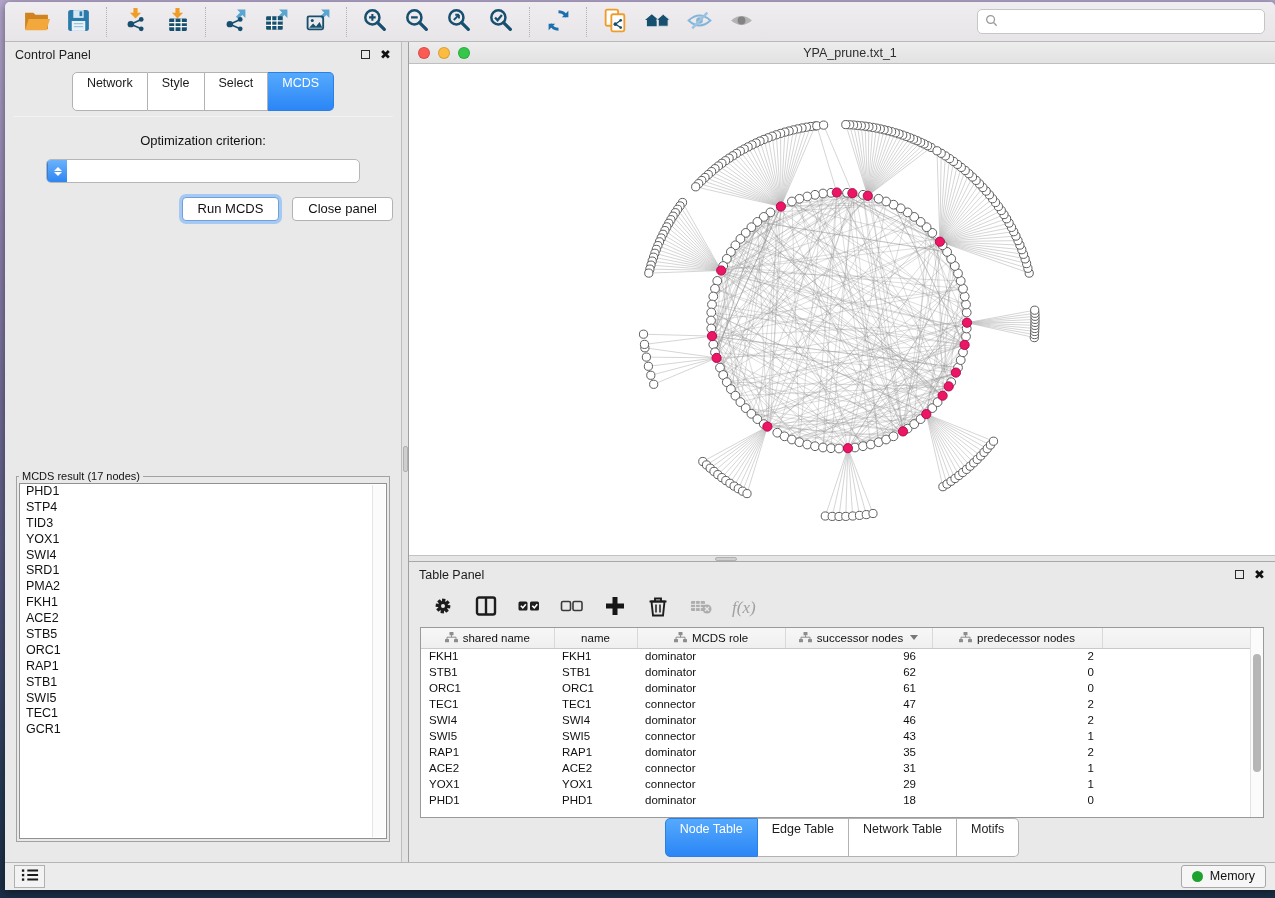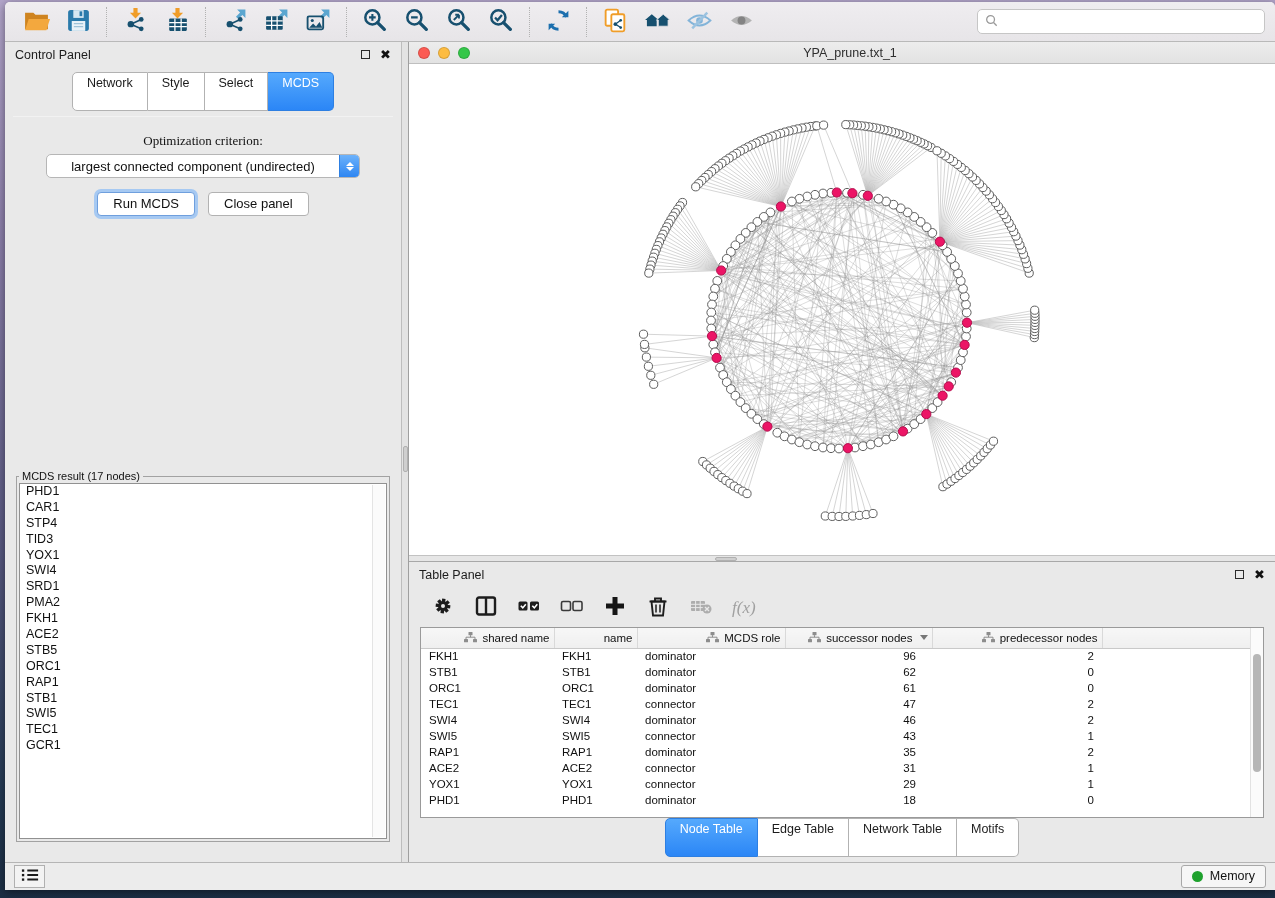--- a/index.html
+++ b/index.html
@@ -42,34 +42,34 @@
   .cp-tabs { display:flex; justify-content:center; margin:5px 0 1px; }
   .seg {
     font-size:12.5px; padding:3px 14px 20px; background:#fff; border:1px solid #b2b2b2; border-left:none;
     color:#1c1c1c; cursor:default; line-height:14px;
   }
   .seg:first-child { border-left:1px solid #b2b2b2; border-radius:5px 0 0 5px; }
   .seg:last-child { border-radius:0 5px 5px 0; }
   .seg.active { background:linear-gradient(#55a9fd,#2b86f6); border-color:#2d7fe2; color:#fff; }
   .cp-inner { flex:1; margin:4px 8px 0; border-top:1px solid #f2f2f2; display:flex; flex-direction:column; min-height:0; }
   .cp-body { padding-top:16px; text-align:center; }
-  .opt-label { font-size:13px; color:#111; margin-bottom:5px;font-family:Liberation Serif, serif; }
+  .opt-label { font-size:13px; color:#111; margin-bottom:11px; }
   .combo {
     margin:0 auto; width:314px; height:24px; background:#fff; border:1px solid #b6b6b6;
     border-radius:5px; display:flex; align-items:stretch; overflow:hidden;
   }
   .combo-text { flex:1; font-size:13px; color:#111; display:flex; align-items:center; justify-content:center; }
   .combo-stepper {
     width:20px; background:linear-gradient(#6cb2fb,#2e86f2); display:flex; flex-direction:column;
     align-items:center; justify-content:center; gap:1px; border-left:1px solid #2d7fe2;
   }
   .combo-stepper i { width:0; height:0; border-left:4px solid transparent; border-right:4px solid transparent; }
   .combo-stepper .up { border-bottom:4.5px solid #fff; }
   .combo-stepper .down { border-top:4.5px solid #fff; }
-  .btn-row { margin-top:14px; display:flex; justify-content:center; gap:13px; }
+  .btn-row { margin-top:14px; display:flex; justify-content:flex-end; gap:13px; }
   .mac-btn { font-size:13px; color:#111; padding:3px 15px 4px; background:#fff; border:1px solid #b2b2b2; border-radius:4px; cursor:default; }
   .mac-btn.focused { box-shadow:0 0 0 3px #a6c9f2; border-color:#6f9fdd; }
   fieldset.mcds-box {
     margin:auto 3px 20px; padding:1px 2px 2px; height:372px; flex:0 0 auto;
     border:1px solid #a2a2a2; display:flex; flex-direction:column; min-height:0; background:transparent;
   }
   fieldset.mcds-box legend { font-size:11px; color:#111; padding:0 3px; }
   .result-list { position:relative; flex:1; background:#fff; border:1px solid #919191; overflow:hidden; font-size:12.5px; color:#111; }
   .result-item { height:15.9px; line-height:15.9px; padding:0 6px; white-space:nowrap; }
   .list-scrollbar { position:absolute; top:1px; right:1px; bottom:1px; width:13px; background:#fbfbfb; border-left:1px solid #e4e4e4; }
@@ -92,21 +92,21 @@
   .table-panel { flex:1; background:#e9e9e9; display:flex; flex-direction:column; min-height:0; }
   .tp-toolbar { display:flex; align-items:center; gap:19px; padding:7px 0 6px 22px; flex:0 0 auto; }
   .tp-btn { background:none; border:none; padding:0; display:flex; align-items:center; cursor:default; }
   .fx-label { font-family:"Liberation Serif","DejaVu Serif",serif; font-style:italic; font-size:17px; color:#a0a0a0; }
   .table-wrap { margin:0 11px; background:#fff; border:1px solid #9a9a9a; flex:1; position:relative; overflow:hidden; }
   table.node-table { border-collapse:collapse; table-layout:fixed; width:calc(100% - 13px); font-size:11.5px; color:#111; }
   table.node-table thead th {
     height:20px; background:linear-gradient(#f7f7f7,#efefef); border-right:1px solid #d9d9d9; border-bottom:1px solid #c9c9c9;
     font-weight:normal; font-size:11.5px; padding:0 4px; position:relative; white-space:nowrap; overflow:hidden;
   }
-  .th-flex { display:flex; align-items:center; justify-content:flex-end; gap:5px; }
+  .th-flex { display:flex; align-items:center; justify-content:center; gap:5px; }
   .th-icon { flex:0 0 auto; display:flex; }
   .sort-caret { width:0; height:0; border-left:4px solid transparent; border-right:4px solid transparent; border-top:5px solid #777; margin-left:2px; }
   table.node-table tbody td { height:16px; padding:0 8px; white-space:nowrap; overflow:hidden; }
   td.num { text-align:right; }
   td.num.succ { padding-right:16px; }
   .tbl-scrollbar { position:absolute; top:0; right:0; bottom:0; width:13px; background:#fbfbfb; border-left:1px solid #e2e2e2; }
   .tbl-thumb { position:absolute; top:26px; left:2px; right:2px; height:118px; border-radius:5px; background:#b6b6b6; }
   .bottom-tabs { flex:0 0 28px; display:flex; justify-content:center; align-items:center; padding-bottom:5px; }
   
   .status-bar { height:28px; flex:0 0 28px; background:#ececec; border-top:1px solid #b5b5b5; display:flex; align-items:center; padding:0 9px; }
@@ -278,37 +278,35 @@
         <div class="cp-tabs">
             <div class="seg">Network</div>
             <div class="seg">Style</div>
             <div class="seg">Select</div>
             <div class="seg active">MCDS</div>
           </div>
         <div class="cp-inner">
           <div class="cp-body">
             <div class="opt-label">Optimization criterion:</div>
             <div class="combo">
-              <span class="combo-text">largest connected component (undirected)</span>
               <span class="combo-stepper">
                   <i class="up"></i>
                   <i class="down"></i>
                 </span>
             </div>
             <div class="btn-row">
               <button class="mac-btn focused">Run MCDS</button>
               <button class="mac-btn">Close panel</button>
             </div>
           </div>
           <fieldset class="mcds-box">
             <legend>MCDS result (17 nodes)</legend>
             <div class="result-list">
               <div>
                   <div class="result-item">PHD1</div>
-                  <div class="result-item">CAR1</div>
                   <div class="result-item">STP4</div>
                   <div class="result-item">TID3</div>
                   <div class="result-item">YOX1</div>
                   <div class="result-item">SWI4</div>
                   <div class="result-item">SRD1</div>
                   <div class="result-item">PMA2</div>
                   <div class="result-item">FKH1</div>
                   <div class="result-item">ACE2</div>
                   <div class="result-item">STB5</div>
                   <div class="result-item">ORC1</div>

